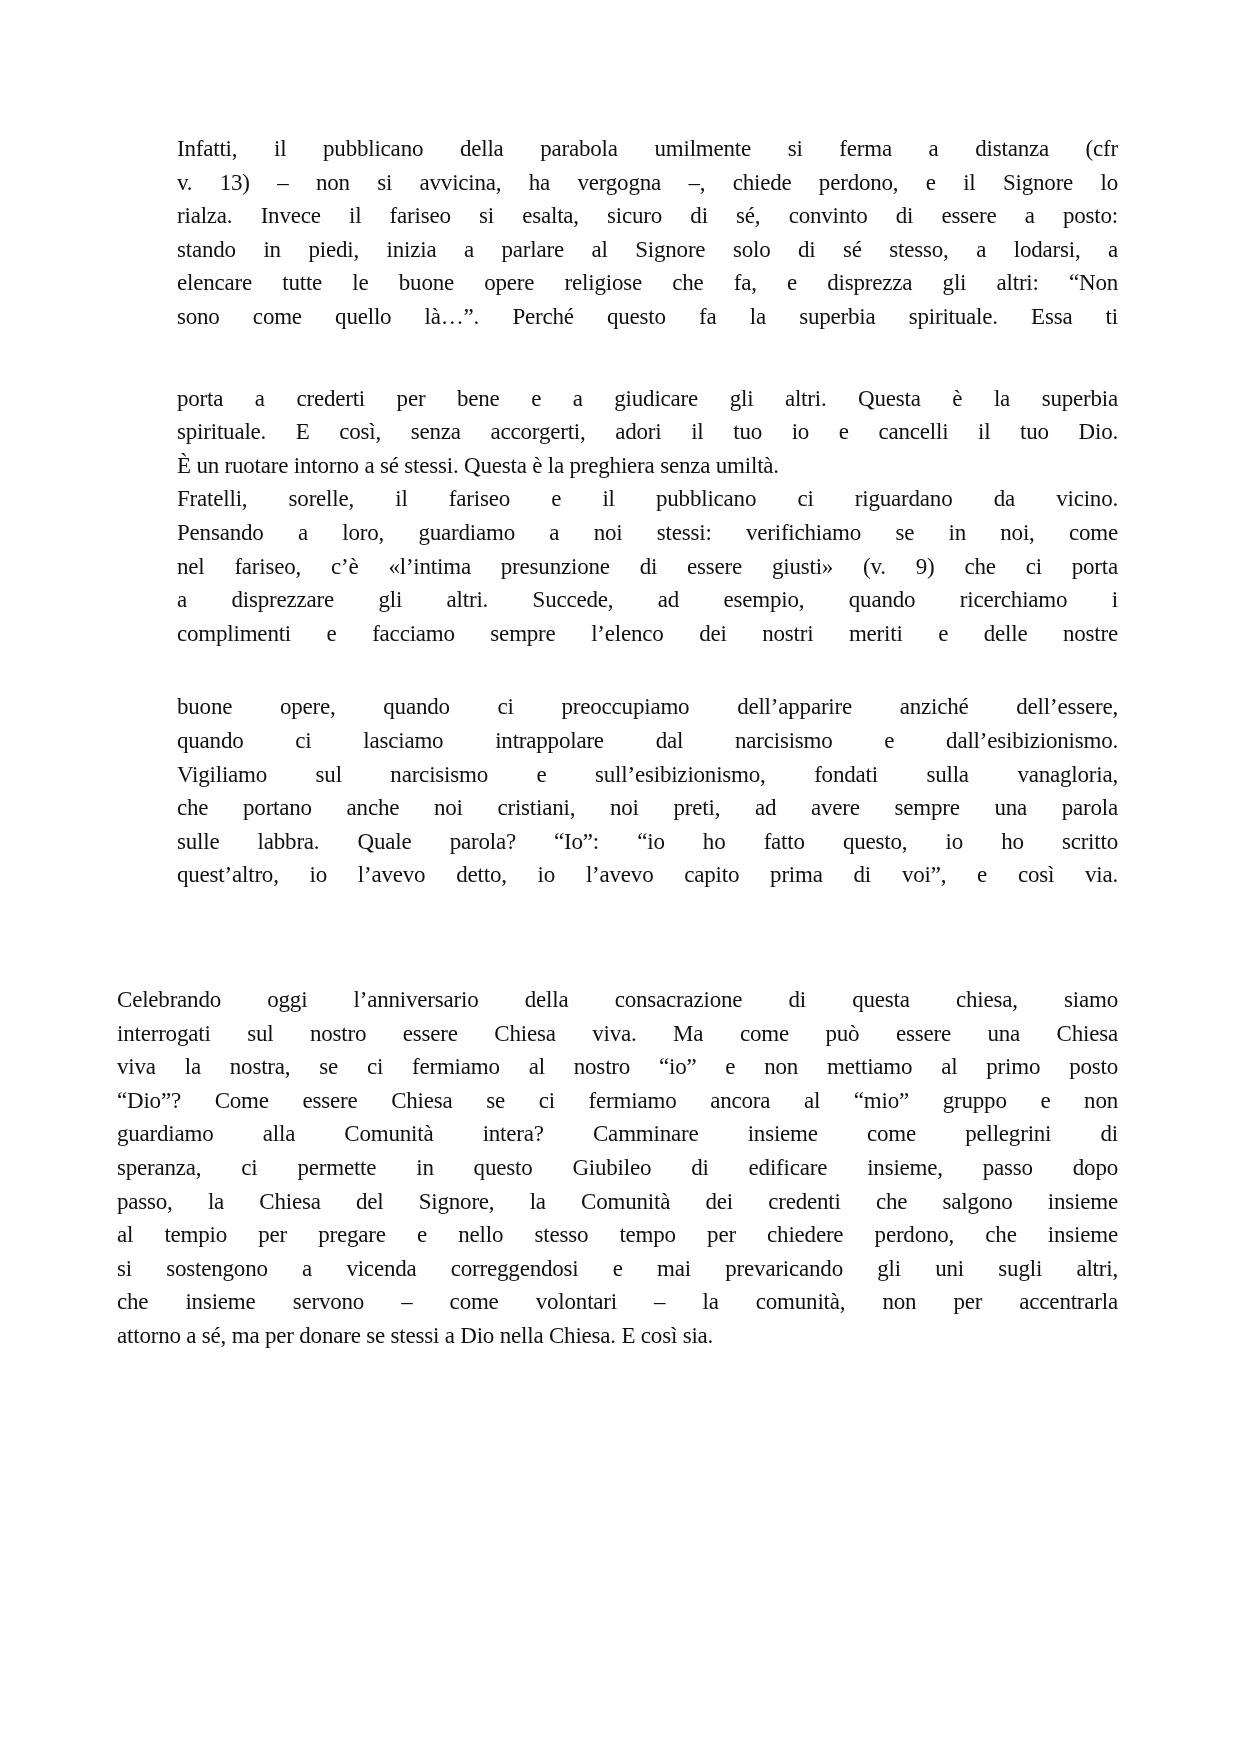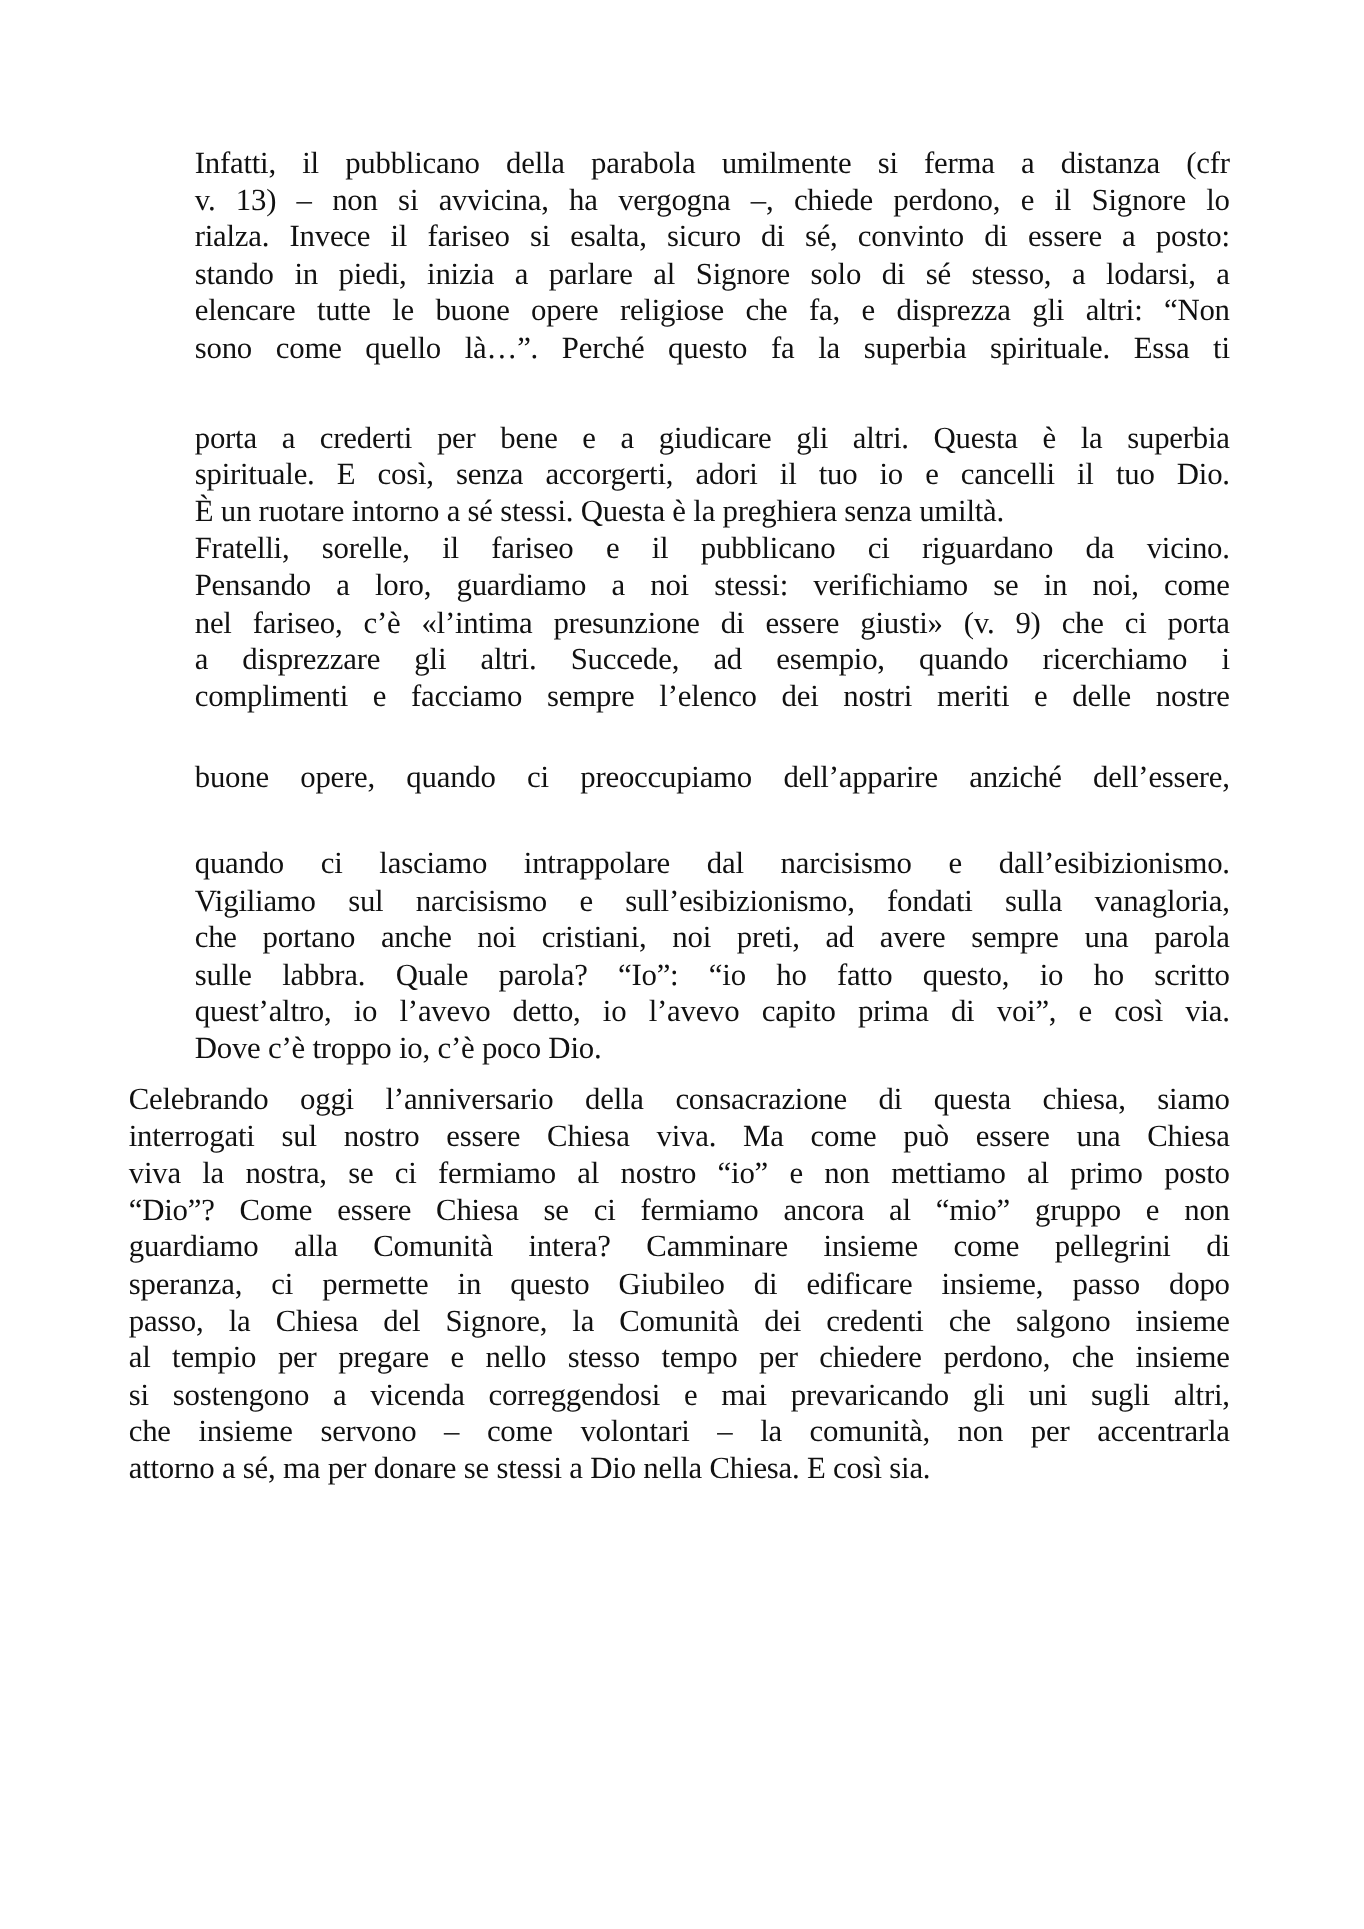--- a/index.html
+++ b/index.html
@@ -31,21 +31,21 @@
     }
     .main-block {
       left: 117px;
       top: 983px;
       width: 1001px;
     }
     .line {
       display: block;
       height: 33.6px;
       line-height: 33.6px;
-      font-size: 28px;
+      font-size: 23px;
       white-space: nowrap;
       text-align: justify;
       text-align-last: justify;
       letter-spacing: -0.2px;
     }
     .line.last {
       text-align-last: left;
     }
   </style>
 </head>
@@ -62,26 +62,25 @@
     <span class="line" style="display: block; width: 941px;">sono come quello là…”. Perché questo fa la superbia spirituale. Essa ti</span>
     <span class="line" style="display: block; width: 941px; margin-top: 48px;">porta a crederti per bene e a giudicare gli altri. Questa è la superbia</span>
     <span class="line" style="display: block; width: 941px;">spirituale. E così, senza accorgerti, adori il tuo io e cancelli il tuo Dio.</span>
     <span class="line last" style="display: block; width: 941px;">È un ruotare intorno a sé stessi. Questa è la preghiera senza umiltà.</span>
     <span class="line" style="display: block; width: 941px;">Fratelli, sorelle, il fariseo e il pubblicano ci riguardano da vicino.</span>
     <span class="line" style="display: block; width: 941px;">Pensando a loro, guardiamo a noi stessi: verifichiamo se in noi, come</span>
     <span class="line" style="display: block; width: 941px;">nel fariseo, c’è «l’intima presunzione di essere giusti» (v. 9) che ci porta</span>
     <span class="line" style="display: block; width: 941px;">a disprezzare gli altri. Succede, ad esempio, quando ricerchiamo i</span>
     <span class="line" style="display: block; width: 941px;">complimenti e facciamo sempre l’elenco dei nostri meriti e delle nostre</span>
     <span class="line" style="display: block; width: 941px; margin-top: 40px;">buone opere, quando ci preoccupiamo dell’apparire anziché dell’essere,</span>
-    <span class="line" style="display: block; width: 941px; margin-top: 45px;">quando ci lasciamo intrappolare dal narcisismo e dall’esibizionismo.</span>
+    <span class="line" style="display: block; width: 941px;">quando ci lasciamo intrappolare dal narcisismo e dall’esibizionismo.</span>
     <span class="line" style="display: block; width: 941px;">Vigiliamo sul narcisismo e sull’esibizionismo, fondati sulla vanagloria,</span>
     <span class="line" style="display: block; width: 941px;">che portano anche noi cristiani, noi preti, ad avere sempre una parola</span>
     <span class="line" style="display: block; width: 941px;">sulle labbra. Quale parola? “Io”: “io ho fatto questo, io ho scritto</span>
     <span class="line" style="display: block; width: 941px;">quest’altro, io l’avevo detto, io l’avevo capito prima di voi”, e così via.</span>
-    <span class="line last" style="display: block; width: 941px;">Dove c’è troppo io, c’è poco Dio.</span>
   </div>
 
   <div class="block main-block">
     <span class="line" style="display: block; width: 1001px;">Celebrando oggi l’anniversario della consacrazione di questa chiesa, siamo</span>
     <span class="line" style="display: block; width: 1001px;">interrogati sul nostro essere Chiesa viva. Ma come può essere una Chiesa</span>
     <span class="line" style="display: block; width: 1001px;">viva la nostra, se ci fermiamo al nostro “io” e non mettiamo al primo posto</span>
     <span class="line" style="display: block; width: 1001px;">“Dio”? Come essere Chiesa se ci fermiamo ancora al “mio” gruppo e non</span>
     <span class="line" style="display: block; width: 1001px;">guardiamo alla Comunità intera? Camminare insieme come pellegrini di</span>
     <span class="line" style="display: block; width: 1001px;">speranza, ci permette in questo Giubileo di edificare insieme, passo dopo</span>
     <span class="line" style="display: block; width: 1001px;">passo, la Chiesa del Signore, la Comunità dei credenti che salgono insieme</span>

